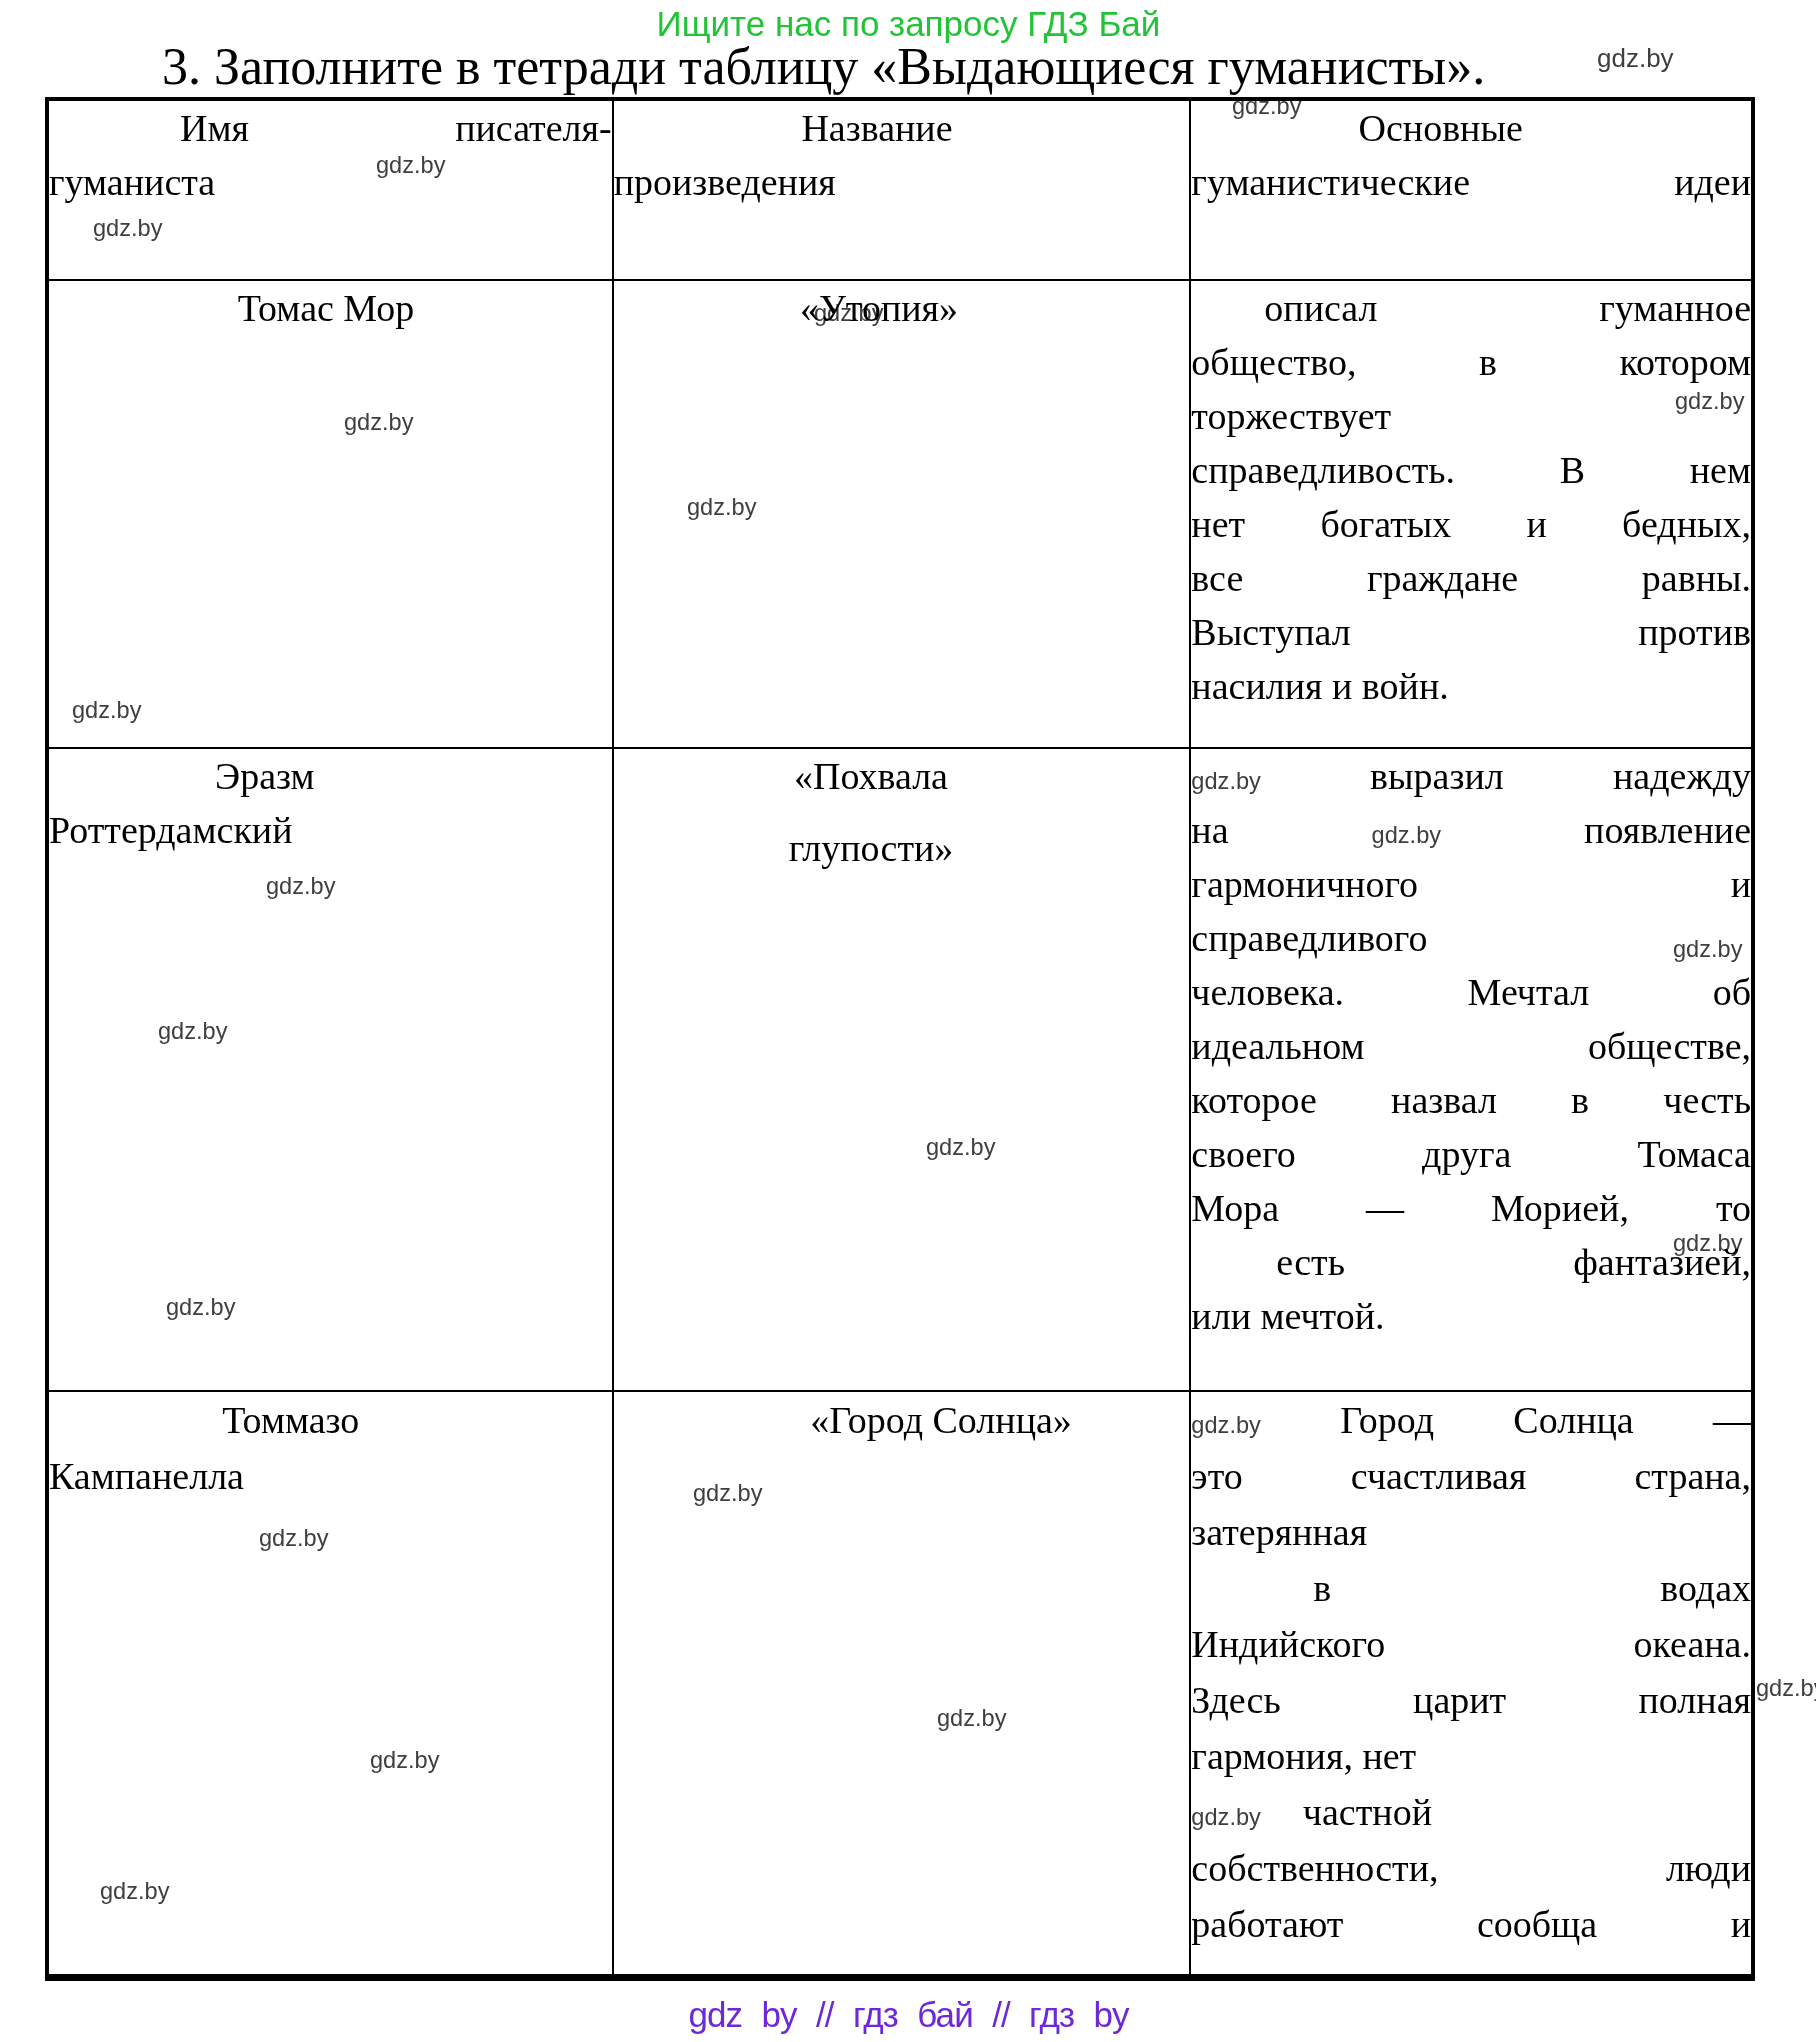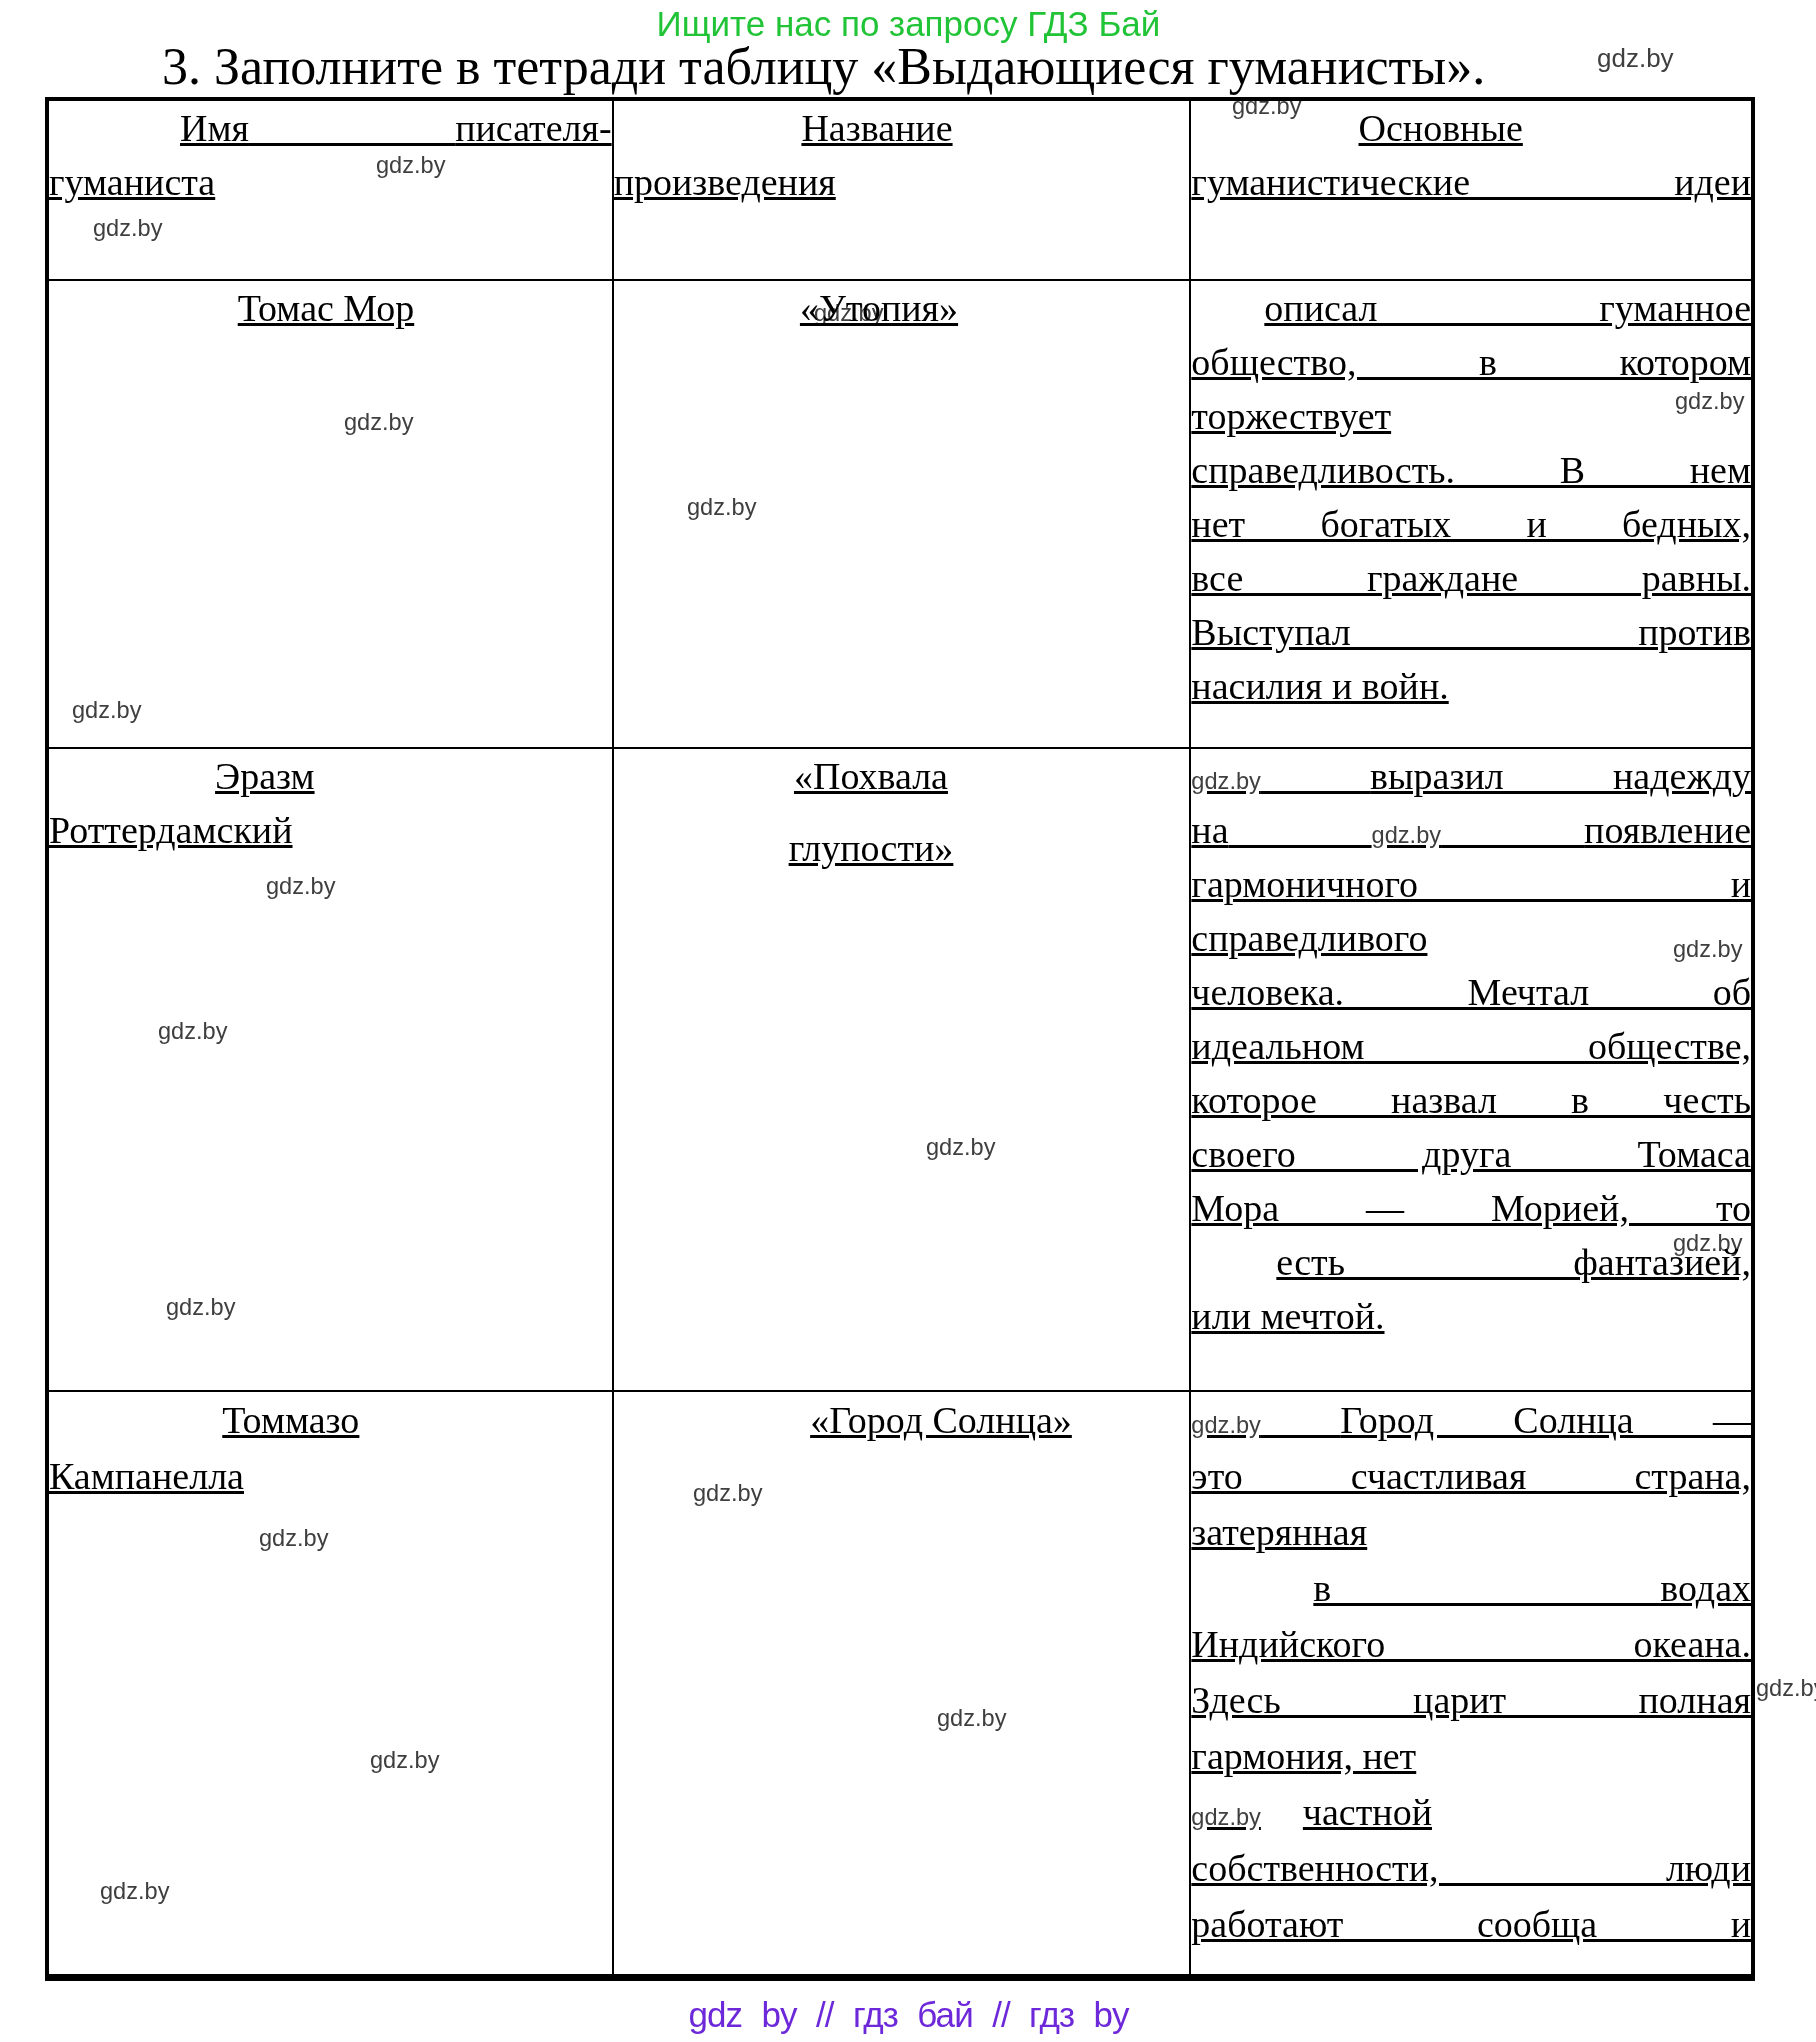--- a/index.html
+++ b/index.html
@@ -35,21 +35,21 @@
     width:1710px;
     border-collapse:collapse;table-layout:fixed;
     border:4.4px solid #000;
   }
   table.grid td{
     border:2.6px solid #000;
     vertical-align:top;
     padding:0;
   }
   tr.lastrow td{border-bottom:7px solid #000;}
-  .ln{font-size:38px;line-height:54px;text-decoration:underline;}
+  .ln{font-size:38px;line-height:54px;}
   .r3 .ln{line-height:56px;}
   .j{text-align:justify;text-align-last:justify;}
   .c{text-align:center;}
   .pad1{padding:12.2px 17.5px 0 20px;margin-left:25px;}
   .pad2{padding:12.2px 23px 0 26px;}
   .pad3{padding:10.5px 15.7px 0 15.7px;}
   .padh1{padding:14px 14px 0 20px;}
   .padh2{padding:14px 23px 0 26px;}
   .padh3{padding:14px 26px 0 31px;}
   .footer{

